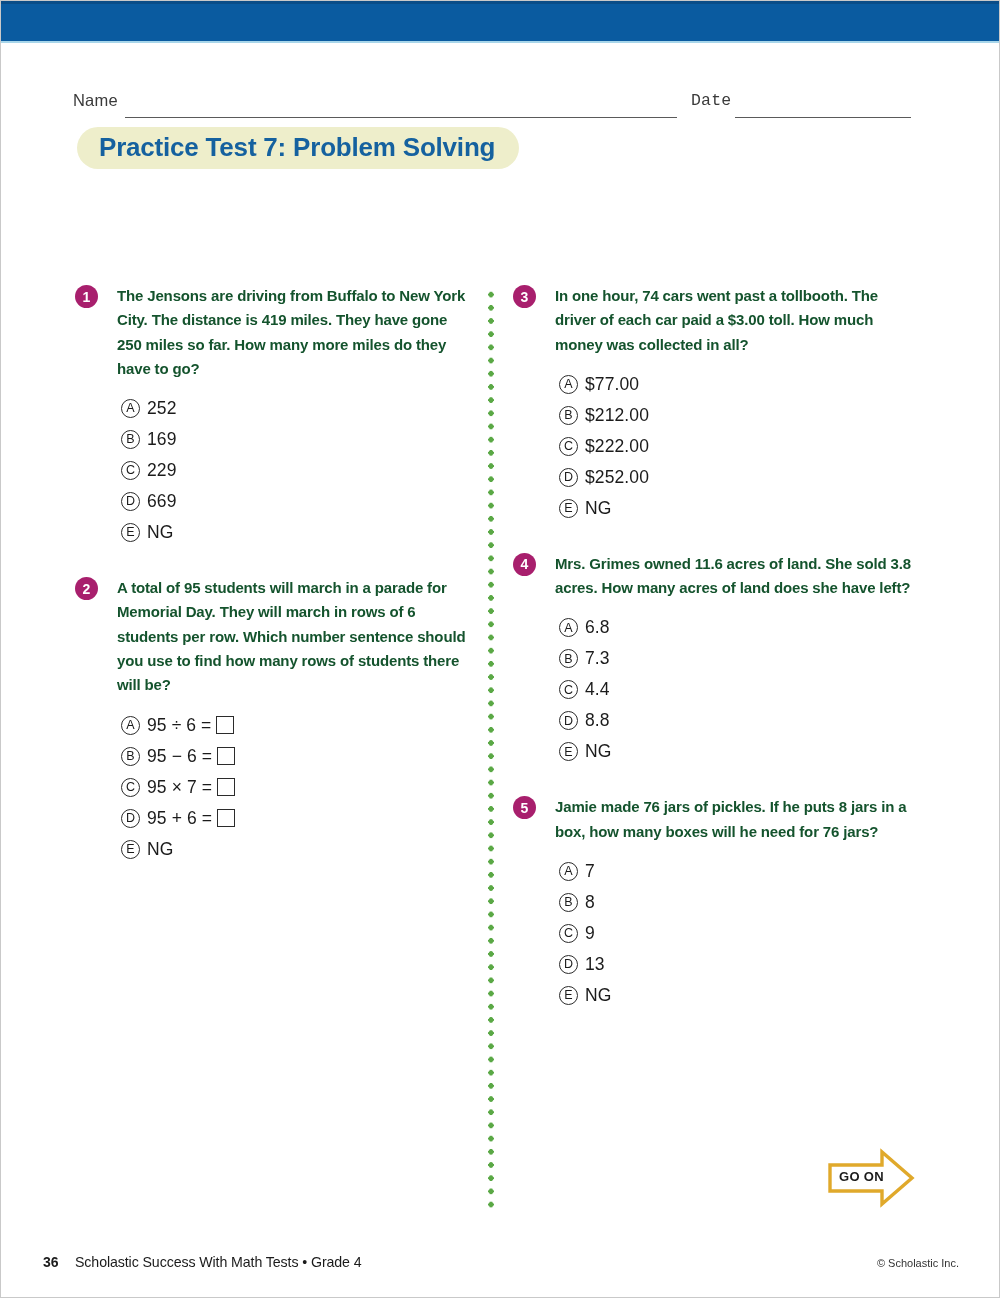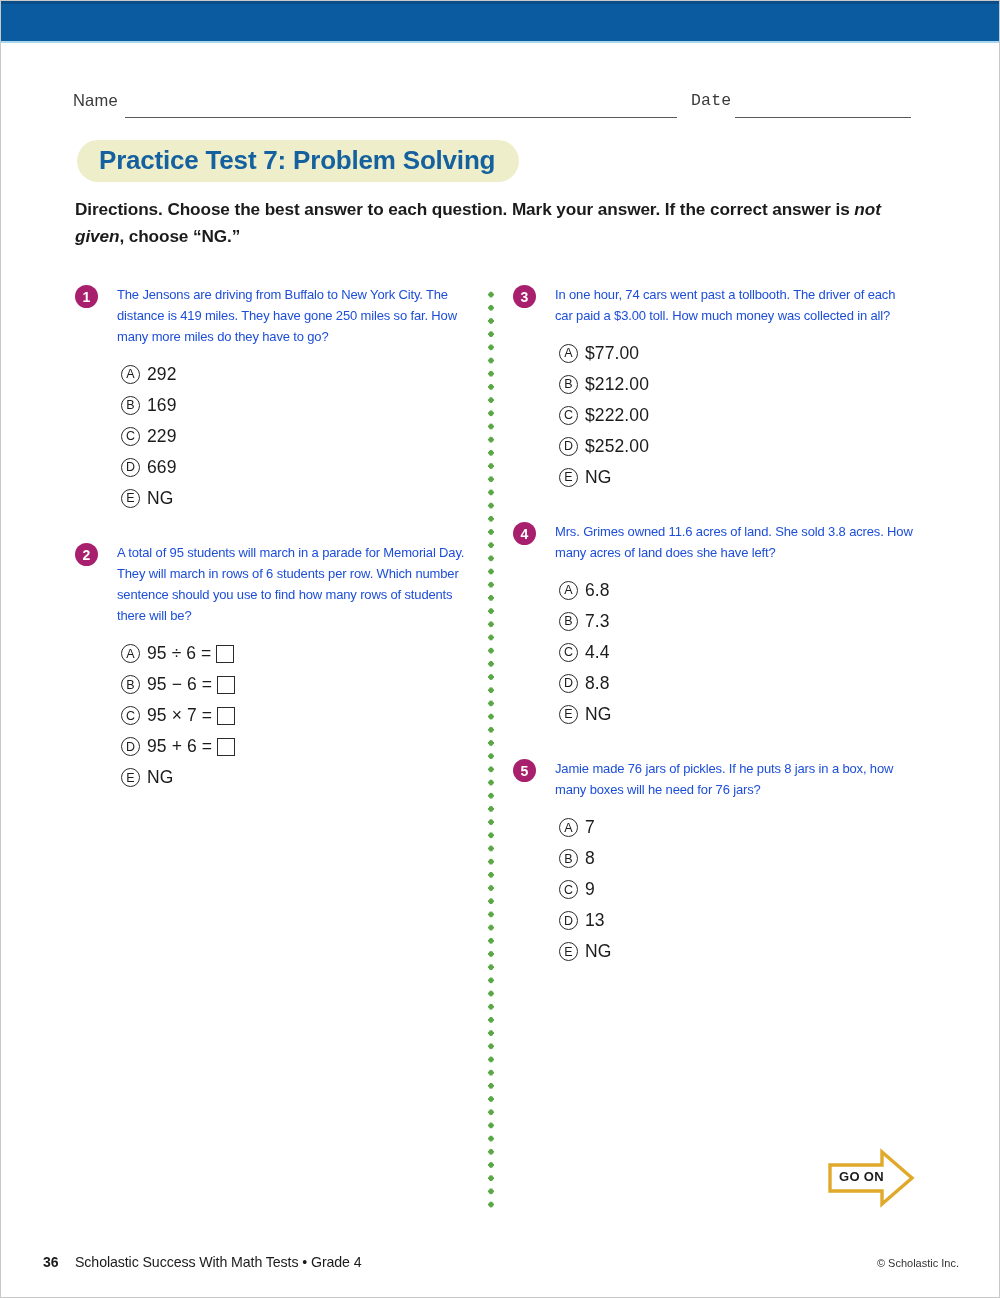--- a/index.html
+++ b/index.html
@@ -54,21 +54,21 @@
     height: 0;
     border-bottom: 1.6px solid #5a5a5a;
     bottom: -1px;
   }
   .rule-name { left: 52px; width: 552px; }
   .rule-date { left: 662px; width: 176px; }
 
   
   .banner {
     position: absolute;
-    left: 76px; top: 139px;
+    left: 76px; top: 126px;
     height: 42px;
     padding: 0 24px 0 22px;
     background: #eeeecb;
     border-radius: 21px;
     display: flex;
     align-items: center;
   }
   .banner-title {
     font-size: 26px;
     font-weight: bold;
@@ -126,23 +126,23 @@
     font-size: 14px;
     font-weight: bold;
     display: flex;
     align-items: center;
     justify-content: center;
     line-height: 1;
   }
 
   .qtext {
     margin-left: 42px;
-    font-size: 13px;
-    font-weight: normal;
-    color: #1d4ed8;
+    font-size: 15px;
+    font-weight: bold;
+    color: #14532d;
     line-height: 1.62;
     letter-spacing: -.15px;
   }
 
   .choices {
     margin-left: 46px;
     margin-top: 12px;
   }
   .choice {
     display: flex;
@@ -233,34 +233,31 @@
     <span class="field-label lbl-name">Name</span>
     <span class="rule rule-name"></span>
     <span class="field-label lbl-date">Date</span>
     <span class="rule rule-date"></span>
   </div>
 
   <div class="banner">
     <span class="banner-title">Practice Test 7: Problem Solving</span>
   </div>
 
-  <p class="directions">
-    <span>Directions. Choose the best answer to each question. Mark your answer. If the correct answer is </span><span class="ital">not given</span><span>, choose “NG.”</span>
-  </p>
 
   <div class="divider"></div>
 
   <div class="col col-left" id="col-left">
       <div class="question">
         <div class="qnum">1</div>
         <div class="qtext">The Jensons are driving from Buffalo to New York City. The distance is 419 miles. They have gone 250 miles so far. How many more miles do they have to go?</div>
         <div class="choices">
           <div class="choice">
             <span class="bubble">A</span>
-            <span class="choice-text">292</span>
+            <span class="choice-text">252</span>
           </div>
           <div class="choice">
             <span class="bubble">B</span>
             <span class="choice-text">169</span>
           </div>
           <div class="choice">
             <span class="bubble">C</span>
             <span class="choice-text">229</span>
           </div>
           <div class="choice">

